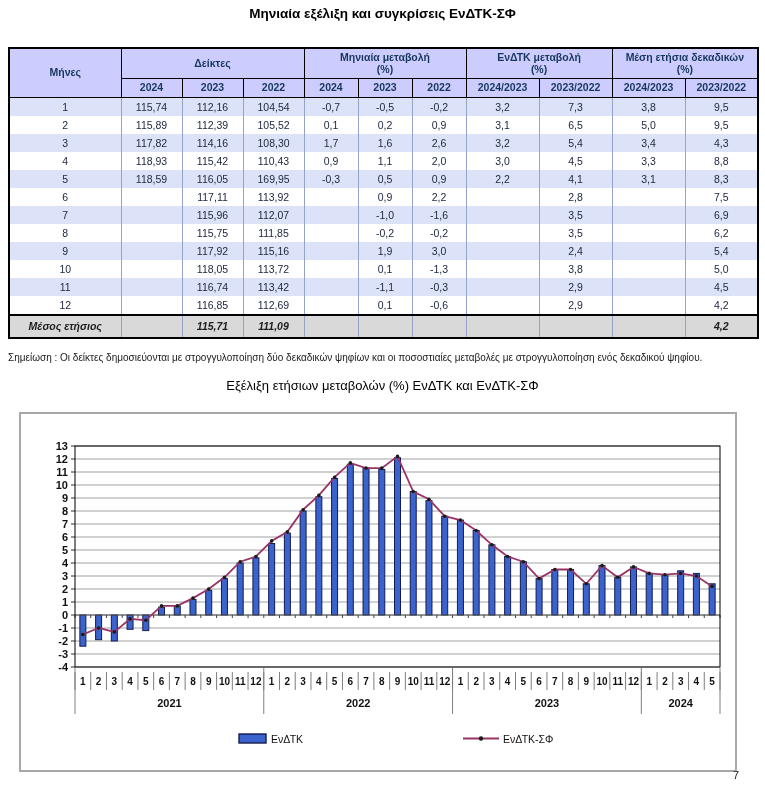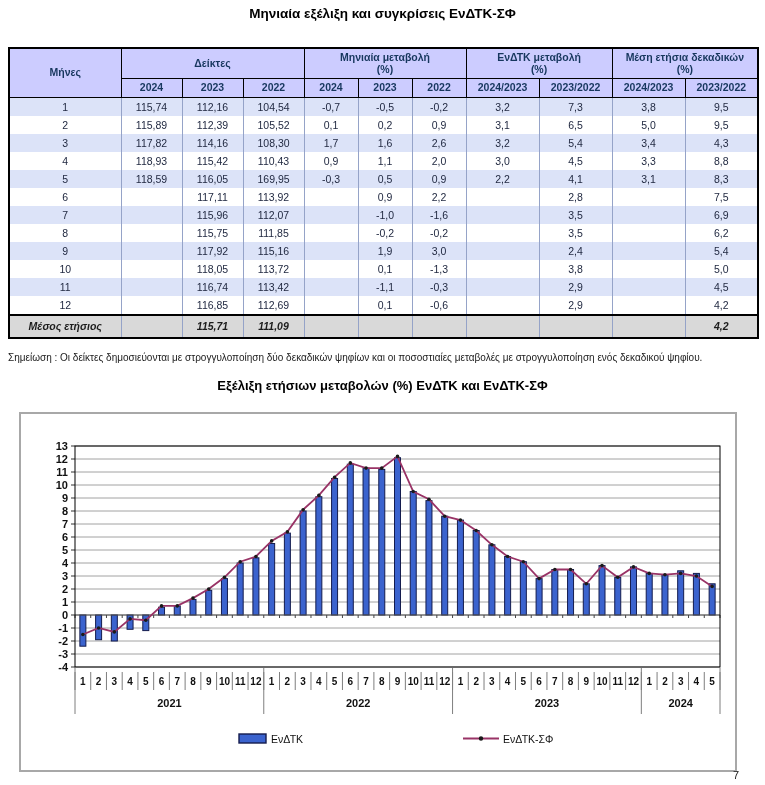--- a/index.html
+++ b/index.html
@@ -36,21 +36,21 @@
     height:19px;background:#d9d9d9;font-weight:bold;font-style:italic;
     text-align:center;border-top:2px solid #000;
     border-left:1px solid #95a3c8;border-right:1px solid #95a3c8;color:#1c1c1c;
   }
   .note{
     position:absolute;top:352px;left:8px;width:752px;
     font-size:10px;color:#1a1a1a;
   }
   .chart-title{
     position:absolute;top:378px;left:0;width:765px;text-align:center;
-    font-weight:bold;font-size:13px;color:#000;
+    font-weight:normal;font-size:13px;color:#000;
   }
   .chart-box{
     position:absolute;left:19px;top:412px;width:714px;height:356px;
     border:2px solid #a8a8a8;background:#fff;
   }
   .chart-box svg{display:block;width:714px;height:356px;}
   .chart-box svg text{font-family:"Liberation Sans", sans-serif;}
   .pageno{
     position:absolute;left:733px;top:769px;font-size:11px;color:#222;
   }

